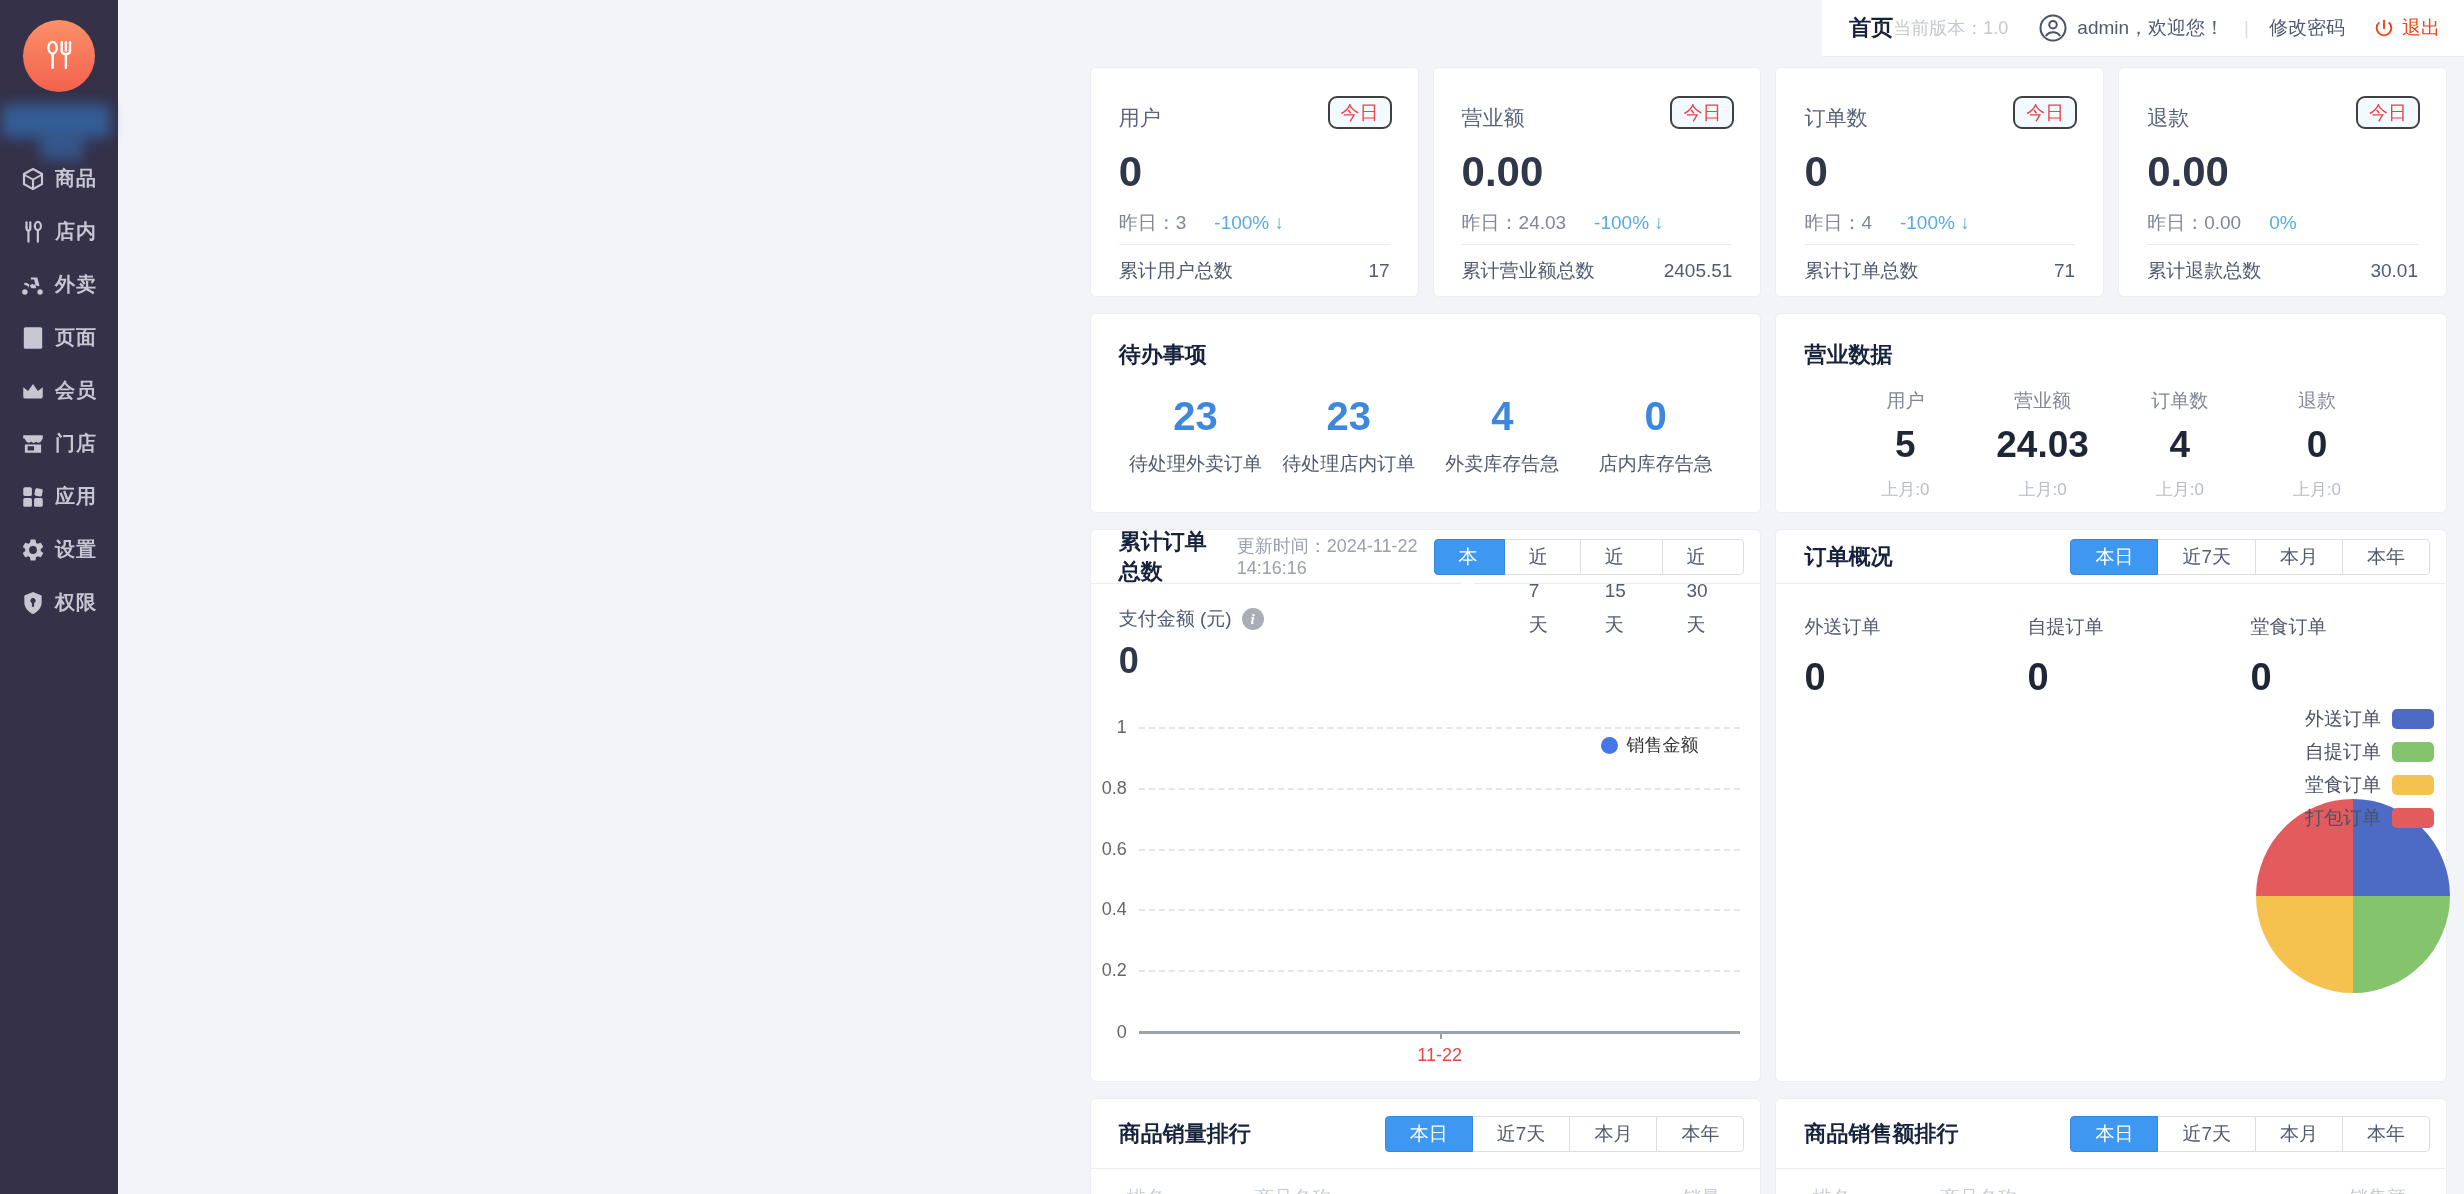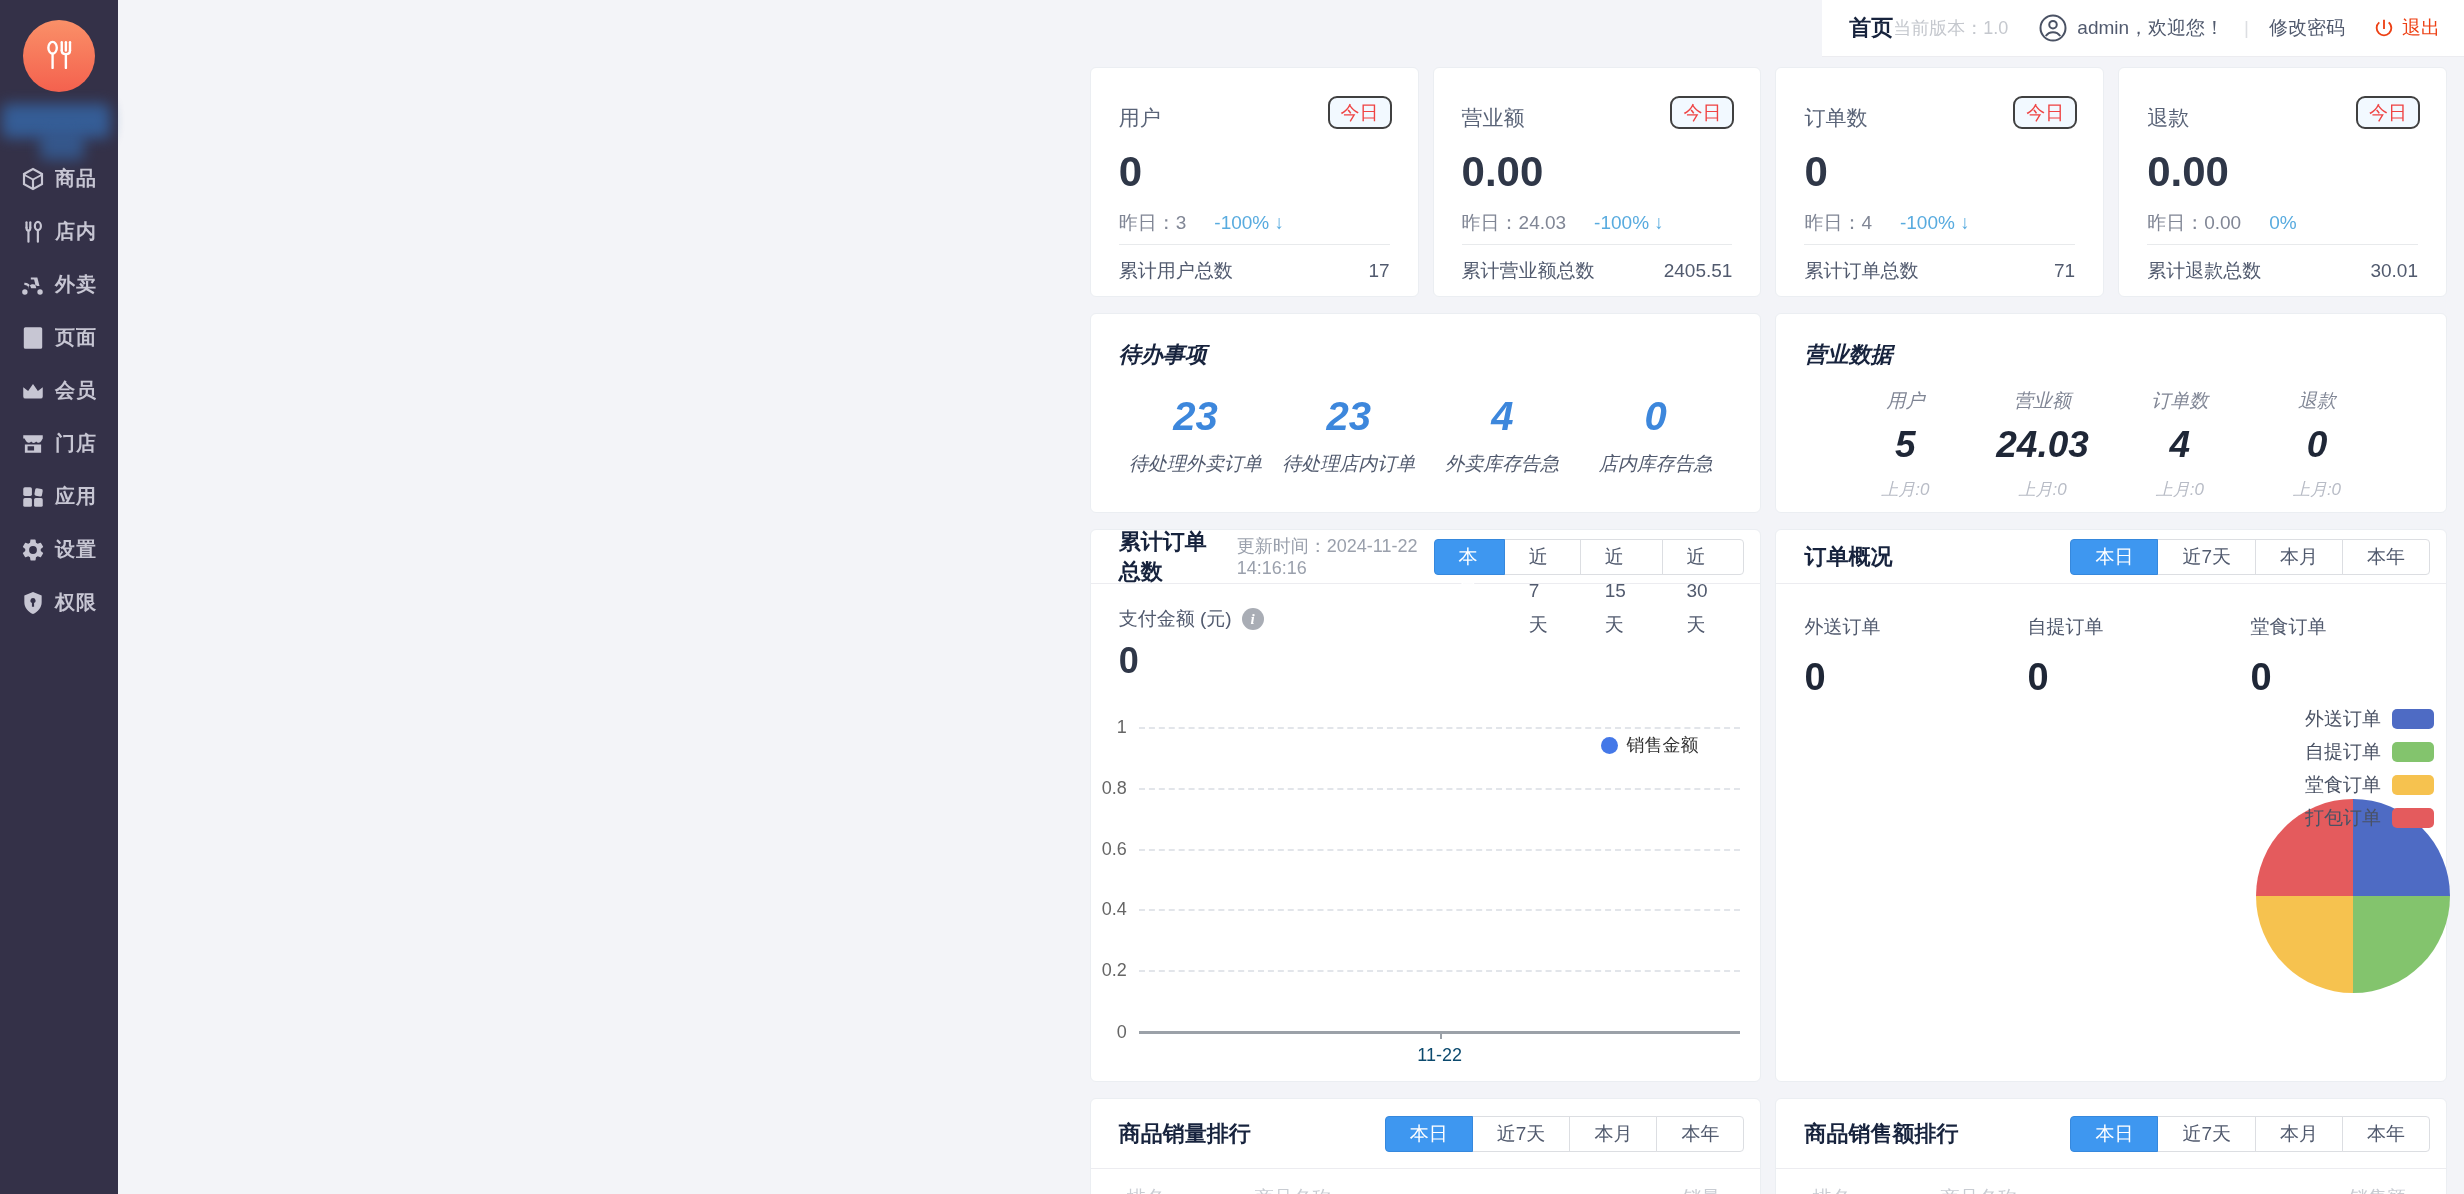--- a/index.html
+++ b/index.html
@@ -41,21 +41,21 @@
   .stat-card { flex:1; height:230px; padding:36px 28px 0; }
   .stat-title { font-size:21px; color:#5a6478; }
   .badge { position:absolute; top:28px; right:26px; font-size:19px; color:#ef4444; background:#f2f9ff; border:2px solid #404040; border-radius:9px; padding:5px 11px; line-height:1; }
   .stat-value { font-size:42px; font-weight:700; color:#2f3748; margin-top:16px; }
   .stat-sub { margin-top:14px; font-size:19px; color:#808695; }
   .stat-chg { color:#58abdf; margin-left:28px; }
   .stat-divider { position:absolute; left:28px; right:28px; top:176px; border-top:1px solid #e8eaec; }
   .stat-foot { position:absolute; left:28px; right:28px; top:176px; height:54px; display:flex; align-items:center; justify-content:space-between; font-size:19px; color:#515a6e; }
 
   
-  .half-card { flex:1; height:200px; padding:26px 28px 0;font-style:italic; }
+  .half-card { flex:1; height:200px; padding:26px 28px 0; }
   .section-title { font-size:22px; font-weight:700; color:#17233d; }
   .todo-items { display:flex; margin-top:24px; }
   .todo-item { flex:1; text-align:center; cursor:pointer; }
   .todo-value { font-size:40px; font-weight:700; color:#3d87dc; }
   .todo-label { font-size:19px; color:#515a6e; margin-top:12px; }
   .biz-items { display:flex; justify-content:space-between; margin-top:18px; padding:0 46px; }
   .biz-item { text-align:center; min-width:110px; }
   .biz-label { font-size:19px; color:#808695; }
   .biz-value { font-size:37px; font-weight:700; color:#1f2737; margin-top:10px; }
   .biz-sub { font-size:17px; color:#b8bcc6; margin-top:12px; }
@@ -73,21 +73,21 @@
   .metric { position:absolute; left:28px; top:76px; }
   .metric-label { font-size:19px; color:#515a6e; display:flex; align-items:center; }
   .info-icon { width:22px; height:22px; border-radius:50%; background:#a9adb5; color:#fff; font-size:15px; font-style:italic; font-weight:700; font-family:"Liberation Serif",serif; display:inline-flex; align-items:center; justify-content:center; margin-left:10px; cursor:pointer; }
   .metric-value { font-size:36px; font-weight:700; color:#2f3748; margin-top:8px; }
 
   .chart { position:absolute; left:48px; right:20px; top:197px; height:304px; }
   .gridline { position:absolute; left:0; right:0; border-top:2px dashed #e2e5ea; }
   .gridline.axis { border-top:3px solid #9ba1a8; }
   .gl-label { position:absolute; right:calc(100% + 12px); top:-2px; transform:translateY(-50%); font-size:18px; color:#666; white-space:nowrap; }
   .xtick { position:absolute; left:50%; top:100%; width:2px; height:8px; background:#9ba1a8; }
-  .xlabel { position:absolute; left:50%; top:calc(100% + 14px); transform:translateX(-50%); font-size:18px; color:#0c4a6e; }
+  .xlabel { position:absolute; left:50%; top:calc(100% + 14px); transform:translateX(-50%); font-size:18px; color:#ef4444; }
   .line-legend { position:absolute; right:42px; top:6px; display:flex; align-items:center; cursor:pointer; }
   .legend-dot { width:17px; height:17px; border-radius:50%; background:#4478e8; margin-right:8px; }
   .line-legend span { font-size:18px; color:#333; }
 
   .order-stats { position:absolute; left:28px; top:84px; display:flex; }
   .order-stat { width:223px; }
   .order-label { font-size:19px; color:#515a6e; }
   .order-value { font-size:38px; font-weight:700; color:#1f2737; margin-top:16px; }
   .pie { position:absolute; left:480px; top:269px; width:194px; height:194px; border-radius:50%; }
   .pie-legend { position:absolute; right:12px; top:172px; }

